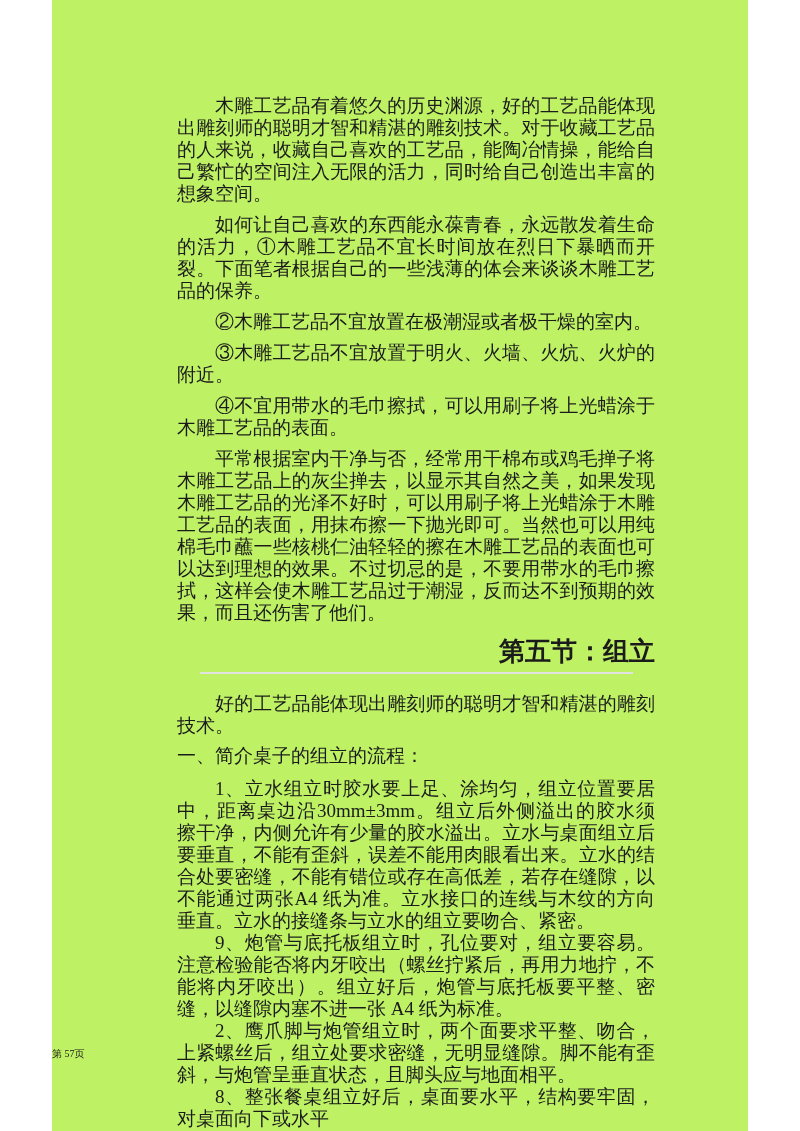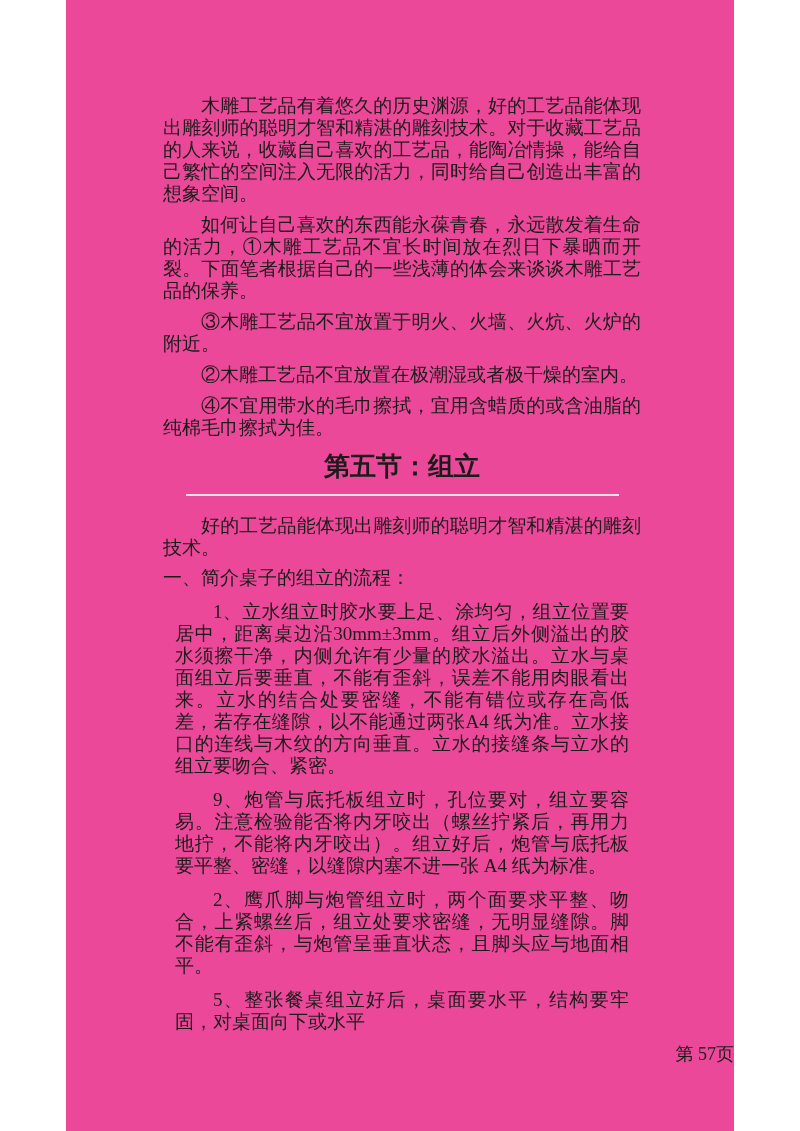--- a/index.html
+++ b/index.html
@@ -1,88 +1,90 @@
 <!DOCTYPE html>
 <html lang="zh"><head>
 <meta charset="utf-8">
 <style>
   html, body { margin: 0; padding: 0; background: #ffffff; }
   .page {
     position: relative;
     width: 668px;
     height: 1131px;
     margin: 0 auto;
-    background: #ec4899;
+    background: #bef264;
     color: #1b1b1b;
     font-family: "Liberation Serif", "DejaVu Serif", serif;
     overflow: hidden;
+    padding-left: 28px;
   }
   .content {
     padding: 95px 93px 0 97px;
   }
   .content p {
     margin: 0 0 9px 0;
     font-size: 19px;
     line-height: 22px;
     text-align: justify;
     text-indent: 2em;
     word-break: break-all;
   }
   .section-title {
     font-size: 26px;
     line-height: 32px;
     font-weight: bold;
-    text-align: center;
-    margin: 12px 0 11px 0;
+    text-align: right;
+    margin: 12px 0 4px 0;
   }
   .divider {
     height: 2px;
     background: #e2e2e2;
     margin: 0 22px 19px 23px;
   }
   .intro-paragraph { margin-bottom: 8px !important; }
   .list-heading {
     font-size: 19px;
     line-height: 22px;
     font-weight: normal;
     margin: 0 0 11px 0;
   }
-  .steps p { margin: 12px; }
+  .steps p { margin: 0; }
   .page-footer {
     position: absolute;
     top: 1044px;
     left: 0;
     width: 100%;
-    text-align: right;
-    font-size: 18px;
+    text-align: left;
+    font-size: 10px;
     line-height: 20px;
     color: #1b1b1b;
   }
 </style>
 </head>
 <body>
 
 <div class="page">
   <div class="content">
 
     <p>木雕工艺品有着悠久的历史渊源，好的工艺品能体现出雕刻师的聪明才智和精湛的雕刻技术。对于收藏工艺品的人来说，收藏自己喜欢的工艺品，能陶冶情操，能给自己繁忙的空间注入无限的活力，同时给自己创造出丰富的想象空间。</p>
     <p>如何让自己喜欢的东西能永葆青春，永远散发着生命的活力，①木雕工艺品不宜长时间放在烈日下暴晒而开裂。下面笔者根据自己的一些浅薄的体会来谈谈木雕工艺品的保养。</p>
+    <p>②木雕工艺品不宜放置在极潮湿或者极干燥的室内。</p>
     <p>③木雕工艺品不宜放置于明火、火墙、火炕、火炉的附近。</p>
-    <p>②木雕工艺品不宜放置在极潮湿或者极干燥的室内。</p>
-    <p>④不宜用带水的毛巾擦拭，宜用含蜡质的或含油脂的纯棉毛巾擦拭为佳。</p>
+    <p>④不宜用带水的毛巾擦拭，可以用刷子将上光蜡涂于木雕工艺品的表面。</p>
+    <p>平常根据室内干净与否，经常用干棉布或鸡毛掸子将木雕工艺品上的灰尘掸去，以显示其自然之美，如果发现木雕工艺品的光泽不好时，可以用刷子将上光蜡涂于木雕工艺品的表面，用抹布擦一下抛光即可。当然也可以用纯棉毛巾蘸一些核桃仁油轻轻的擦在木雕工艺品的表面也可以达到理想的效果。不过切忌的是，不要用带水的毛巾擦拭，这样会使木雕工艺品过于潮湿，反而达不到预期的效果，而且还伤害了他们。</p>
 
     <div class="section-title">第五节：组立</div>
     <div class="divider"></div>
 
     <p class="intro-paragraph">好的工艺品能体现出雕刻师的聪明才智和精湛的雕刻技术。</p>
     <div class="list-heading">一、简介桌子的组立的流程：</div>
 
     <div class="steps">
       <p>1、立水组立时胶水要上足、涂均匀，组立位置要居中，距离桌边沿30mm±3mm。组立后外侧溢出的胶水须擦干净，内侧允许有少量的胶水溢出。立水与桌面组立后要垂直，不能有歪斜，误差不能用肉眼看出来。立水的结合处要密缝，不能有错位或存在高低差，若存在缝隙，以不能通过两张A4 纸为准。立水接口的连线与木纹的方向垂直。立水的接缝条与立水的组立要吻合、紧密。</p>
       <p>9、炮管与底托板组立时，孔位要对，组立要容易。注意检验能否将内牙咬出（螺丝拧紧后，再用力地拧，不能将内牙咬出）。组立好后，炮管与底托板要平整、密缝，以缝隙内塞不进一张 A4 纸为标准。</p>
       <p>2、鹰爪脚与炮管组立时，两个面要求平整、吻合，上紧螺丝后，组立处要求密缝，无明显缝隙。脚不能有歪斜，与炮管呈垂直状态，且脚头应与地面相平。</p>
-      <p>5、整张餐桌组立好后，桌面要水平，结构要牢固，对桌面向下或水平</p>
+      <p>8、整张餐桌组立好后，桌面要水平，结构要牢固，对桌面向下或水平</p>
     </div>
 
   </div>
 
   <div class="page-footer">第 57页</div>
 </div>
 
 </body></html>

